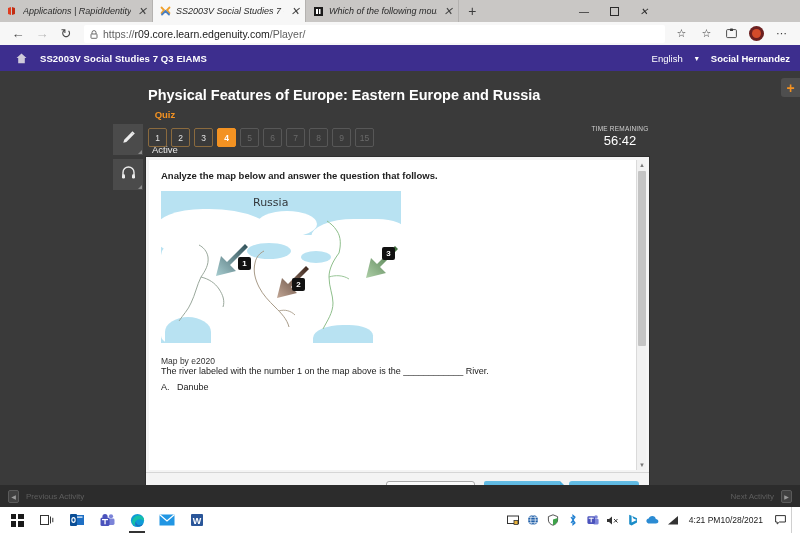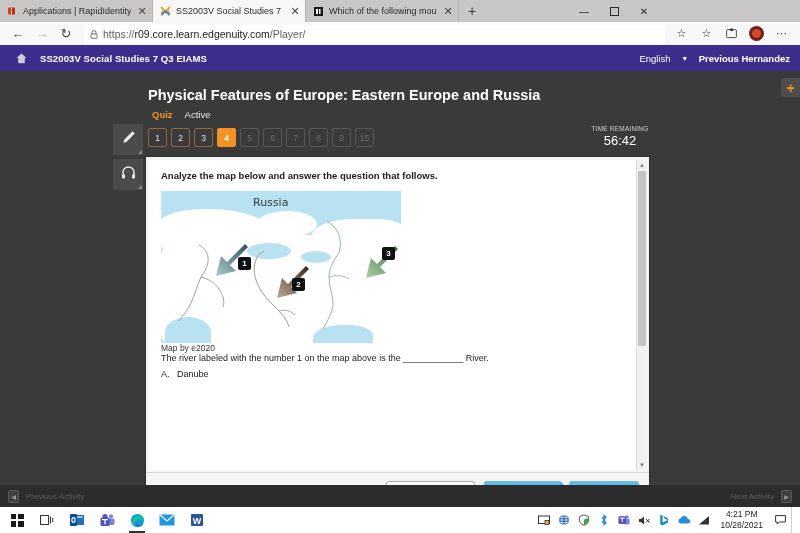--- a/index.html
+++ b/index.html
@@ -11,21 +11,21 @@
   }
   .screen { position: relative; width: 800px; height: 533px; }
 
   
   .browser-chrome {
     position: absolute; top: 0; left: 0; width: 800px; height: 45px;
     background: #c9c7c5;
   }
   .tabstrip {
     position: absolute; top: 0; left: 0; width: 659px; height: 22px;
-    display: flex; align-items: flex-end;
+    display: flex; align-items: flex-end; font-style: italic;
   }
   .tab {
     height: 22px; display: flex; align-items: center;
     padding: 0 4px 0 7px; gap: 5px;
     font-size: 9px; color: #2b2b2b;
     background: #c9c7c5;
     border-right: 1px solid #b4b2b0;
     position: relative;
   }
   .tab.active { background: #f7f7f7; }
@@ -117,21 +117,21 @@
   .page-body {
     position: absolute; top: 71px; left: 0; width: 800px; height: 414px;
     background: #3a3a3a;
   }
   .lesson-title {
     position: absolute; left: 148px; top: 16px;
     color: #ffffff; font-size: 14.5px; font-weight: bold;
   }
   .lesson-sub {
     position: absolute; left: 152px; top: 38px;
-    display: flex; gap: 12px; align-items: center;
+    display: flex; gap: 24px; align-items: center; flex-direction: column;
   }
   .sub-quiz { color: #f39222; font-size: 9.5px; font-weight: bold; }
   .sub-active { color: #e8e8e8; font-size: 9.5px; }
 
   .plus-btn {
     position: absolute; right: 0; top: 7px;
     width: 19px; height: 19px; background: #4e4e4e;
     border-radius: 3px 0 0 3px;
     display: flex; align-items: center; justify-content: center;
     color: #f39222; font-size: 14px; font-weight: bold;
@@ -200,21 +200,21 @@
     font-family: "DejaVu Sans", sans-serif;
   }
   .river { position: absolute; }
   .arrow-grp { position: absolute; }
   .numbox {
     position: absolute; width: 13px; height: 13px;
     background: #111111; border-radius: 2px;
     color: #ffffff; font-size: 8px; font-weight: bold;
     display: flex; align-items: center; justify-content: center;
   }
-  .map-credit { margin-top: 0; font-size: 8.5px; color: #333; }
+  .map-credit { margin-top: 13px; font-size: 8.5px; color: #333; }
   .q-text { font-size: 9px; color: #222; }
   .q-opt { margin-top: 6px; font-size: 9px; color: #222; }
 
   .vscroll {
     position: absolute; right: 3px; top: 3px;
     width: 10px; height: 310px; background: #f1f1f1;
     border-left: 1px solid #dadada;
   }
   .vs-arrow {
     width: 10px; height: 10px; display: flex;
@@ -314,21 +314,21 @@
   .tray {
     margin-left: auto; display: flex; align-items: center;
     gap: 0px; padding-right: 2px;
   }
   .tray-ico {
     width: 20px; height: 26px; display: flex;
     align-items: center; justify-content: center;
     font-size: 10px; color: #333;
   }
   .tray-clock {
-    display: flex; flex-direction: column; align-items: center;
+    display: flex; flex-direction: row; align-items: center;
     justify-content: center; font-size: 8.5px; color: #1b1b1b;
     line-height: 1.25; padding: 0 6px;
   }
   .tray-notify {
     width: 22px; height: 26px; display: flex;
     align-items: center; justify-content: center;
     font-size: 11px; color: #333;
   }
   .show-desktop {
     width: 5px; height: 26px; border-left: 1px solid #d0d0d0;
@@ -419,21 +419,21 @@
   <div class="eg-header">
     <div class="eg-home">
       <svg width="13" height="13" viewBox="0 0 13 13">
           <path d="M6.5 1.5 L11.5 6 H9.8 V11.3 H3.2 V6 H1.5 Z" fill="#cfcada"></path>
         </svg>
     </div>
     <div class="eg-course">SS2003V Social Studies 7 Q3 EIAMS</div>
     <div class="eg-right">
       <span class="eg-lang">English</span>
       <span class="eg-caret">▾</span>
-      <span class="eg-user">Previous Hernandez</span>
+      <span class="eg-user">Social Hernandez</span>
     </div>
   </div>
 
   <div class="page-body">
 
     <div class="lesson-title">Physical Features of Europe: Eastern Europe and Russia</div>
     <div class="lesson-sub">
       <span class="sub-quiz">Quiz</span>
       <span class="sub-active">Active</span>
     </div>

